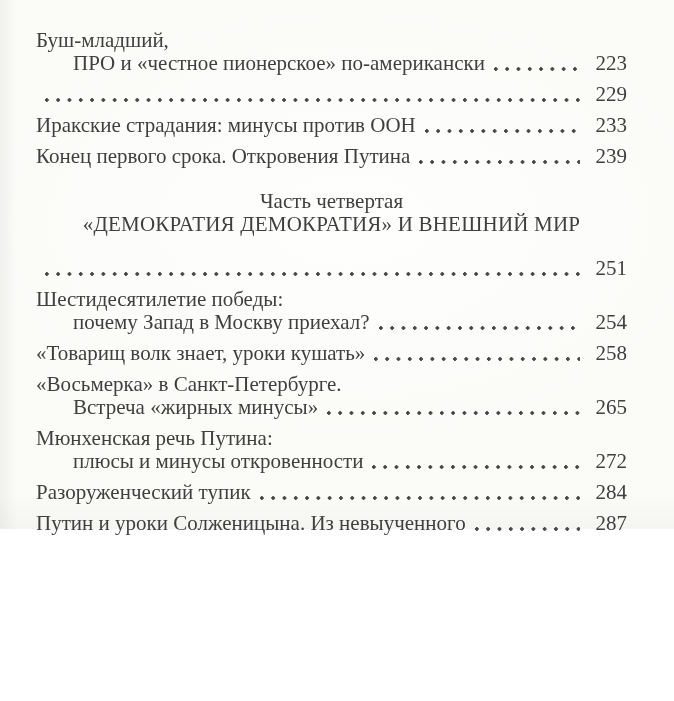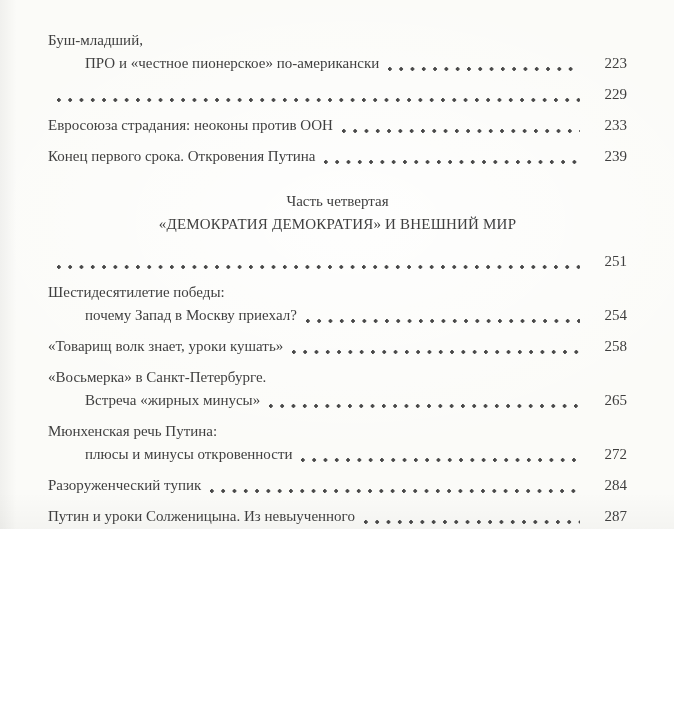--- a/index.html
+++ b/index.html
@@ -8,23 +8,23 @@
   }
   body {
     width: 674px;
     height: 701px;
     overflow: hidden;
   }
   .page {
     box-sizing: border-box;
     width: 674px;
     height: 529px;
-    padding: 29px 47px 0 48px;
+    padding: 29px 47px 0 36px;
     font-family: "Liberation Serif", "DejaVu Serif", serif;
-    font-size: 15px;
+    font-size: 21px;
     line-height: 23px;
     color: #3f3f3f;
     background:
       linear-gradient(90deg, rgba(0,0,0,0.045), rgba(0,0,0,0) 2.5%),
       linear-gradient(0deg, rgba(0,0,0,0.028), rgba(0,0,0,0) 7%),
       radial-gradient(80% 60% at 52% 42%, rgba(255,255,255,0.8), rgba(255,255,255,0) 75%),
       #fbfbf8;
   }
   .toc-entry {
     margin-bottom: 8px;
@@ -48,21 +48,21 @@
     background-repeat: repeat-x;
     background-position: left bottom;
   }
   .pg {
     min-width: 40px;
     text-align: right;
     white-space: nowrap;
   }
   .section-heading {
     text-align: center;
-    margin: 22px 0 15px 0;
+    margin: 22px 0 22px 0;
     line-height: 22px;
   }
   .section-heading .part-label {
     margin-bottom: 1px;
   }
   .section-heading .section-title {
     letter-spacing: 0.2px;
   }
 </style>
 </head>
@@ -83,21 +83,21 @@
           </div>
         </div>
         <div class="toc-entry">
           <div class="toc-line">
             <span class="leader"></span>
             <span class="pg">229</span>
           </div>
         </div>
         <div class="toc-entry">
           <div class="toc-line">
-            <span>Евросоюза страдания: неоконы против ООН</span>
+            <span>Иракские страдания: минусы против ООН</span>
             <span class="leader"></span>
             <span class="pg">233</span>
           </div>
         </div>
         <div class="toc-entry">
           <div class="toc-line">
             <span>Конец первого срока. Откровения Путина</span>
             <span class="leader"></span>
             <span class="pg">239</span>
           </div>

